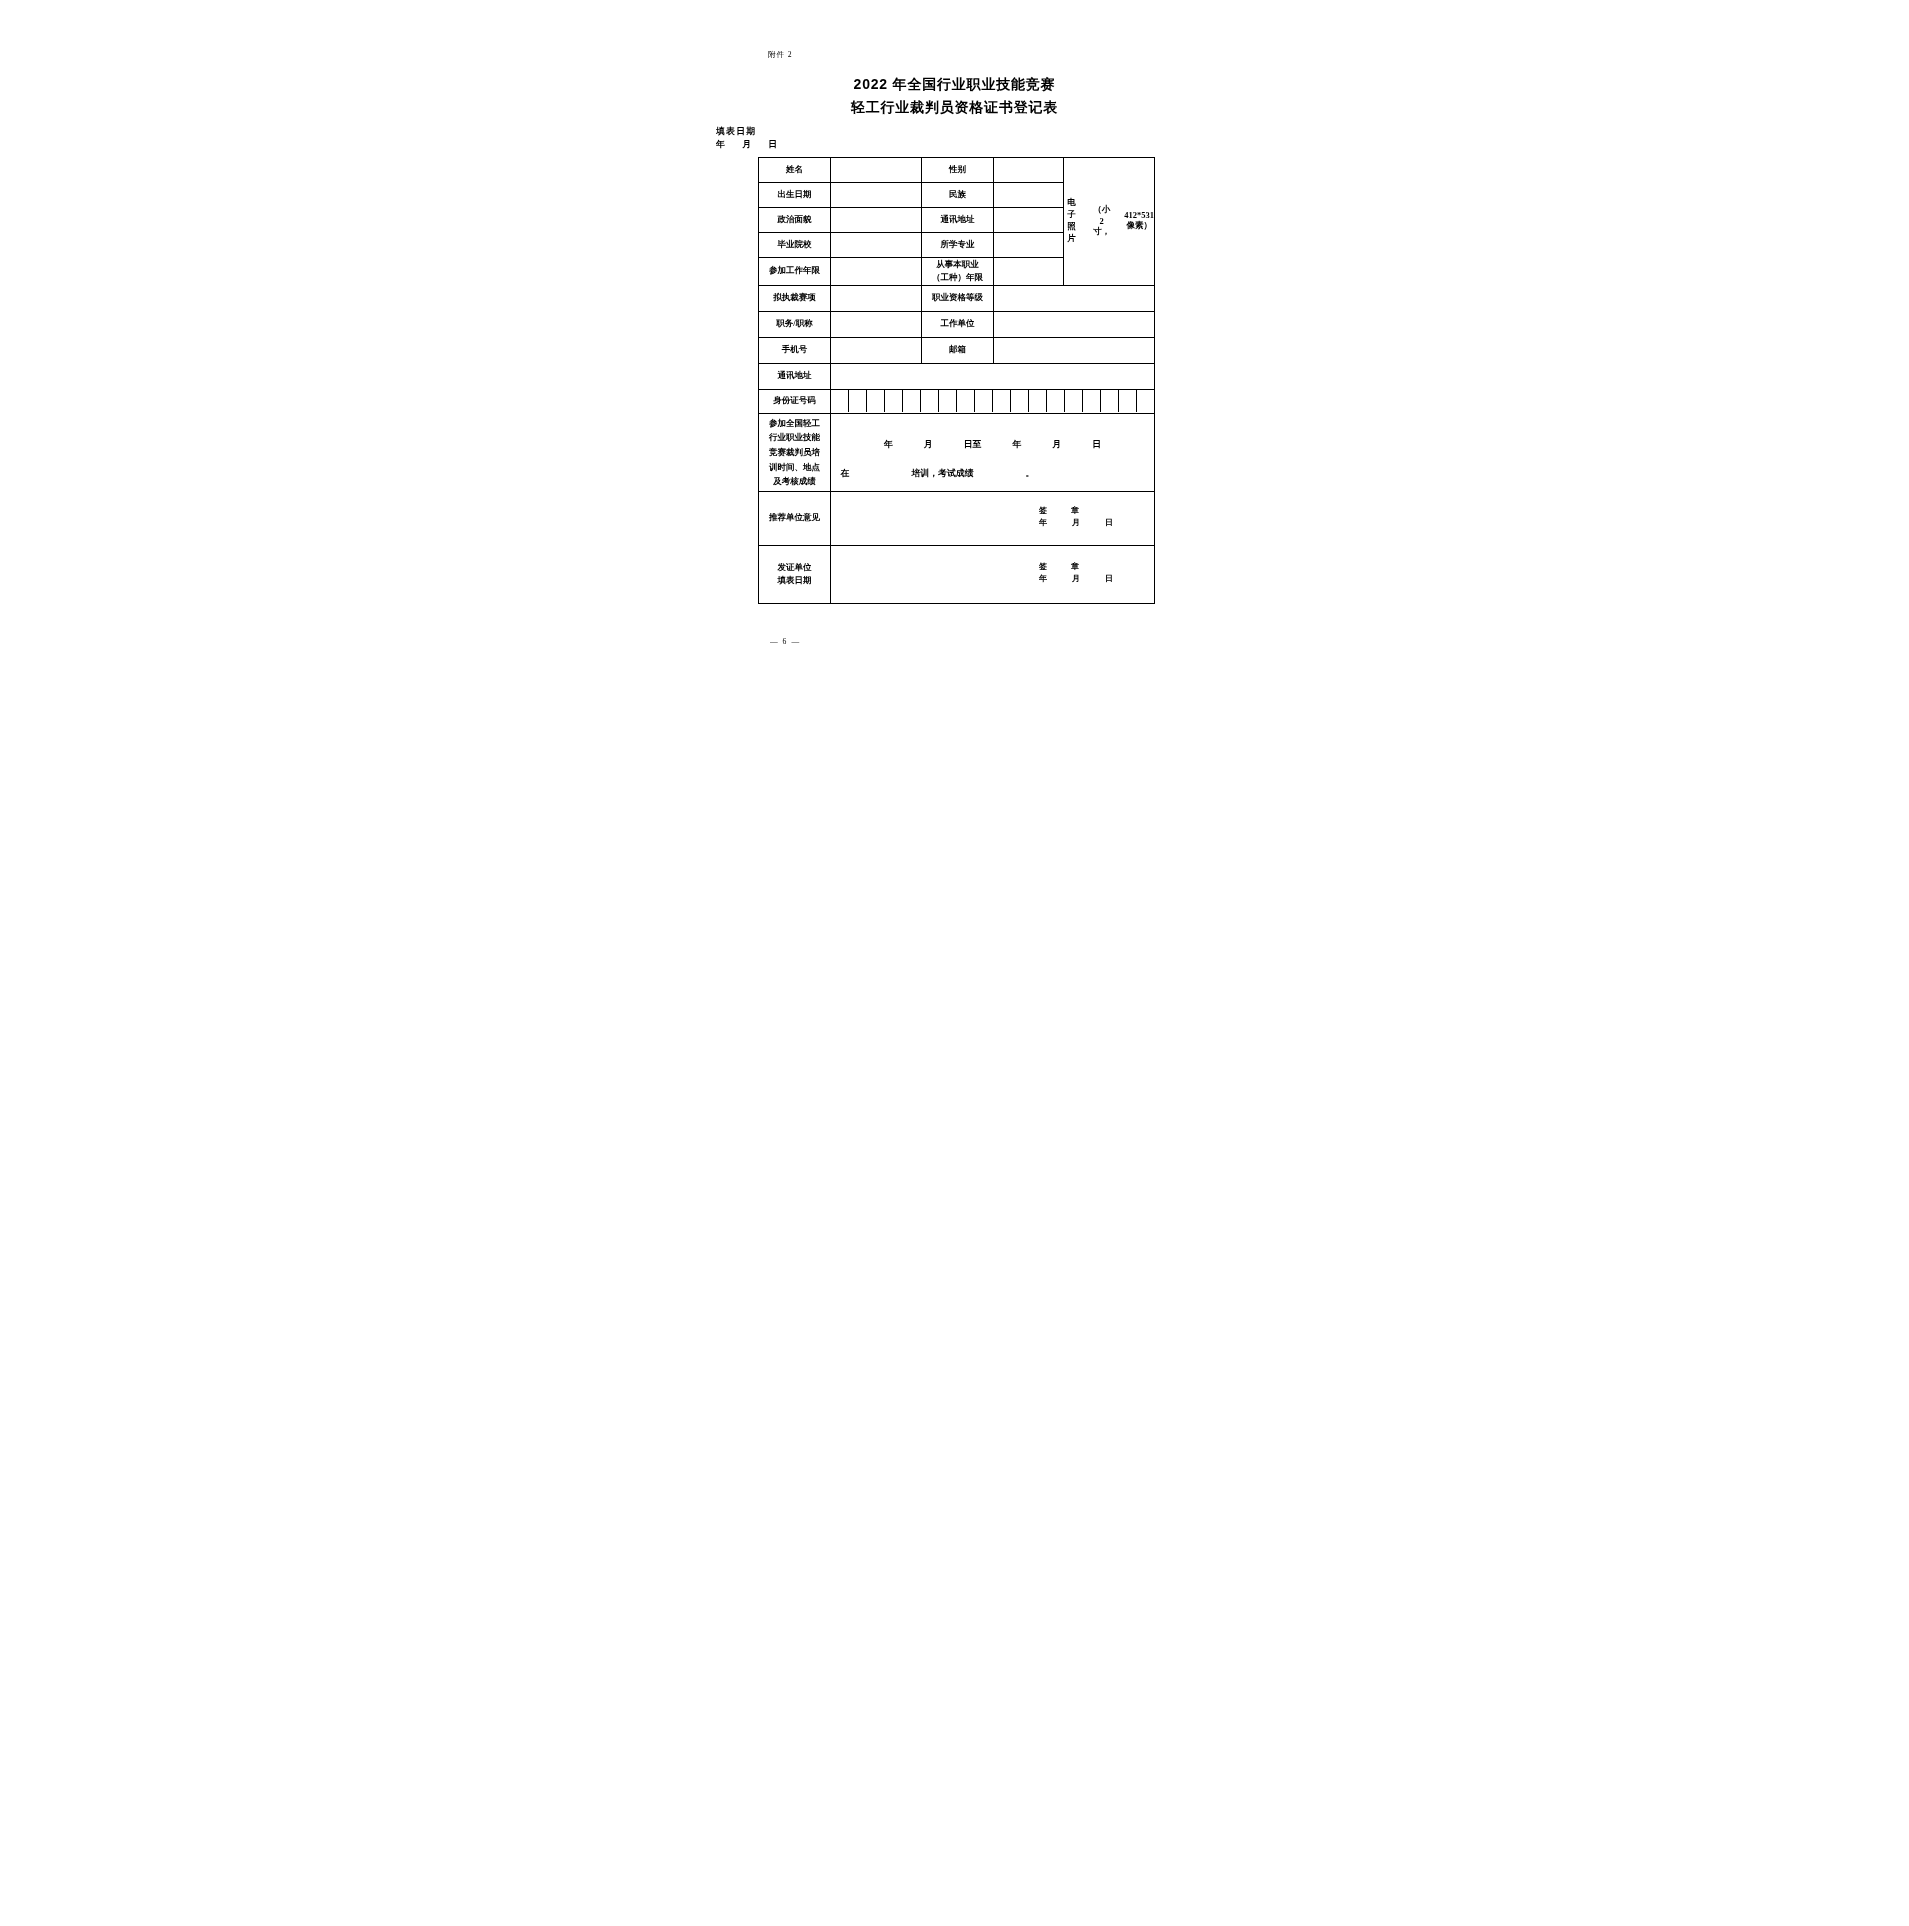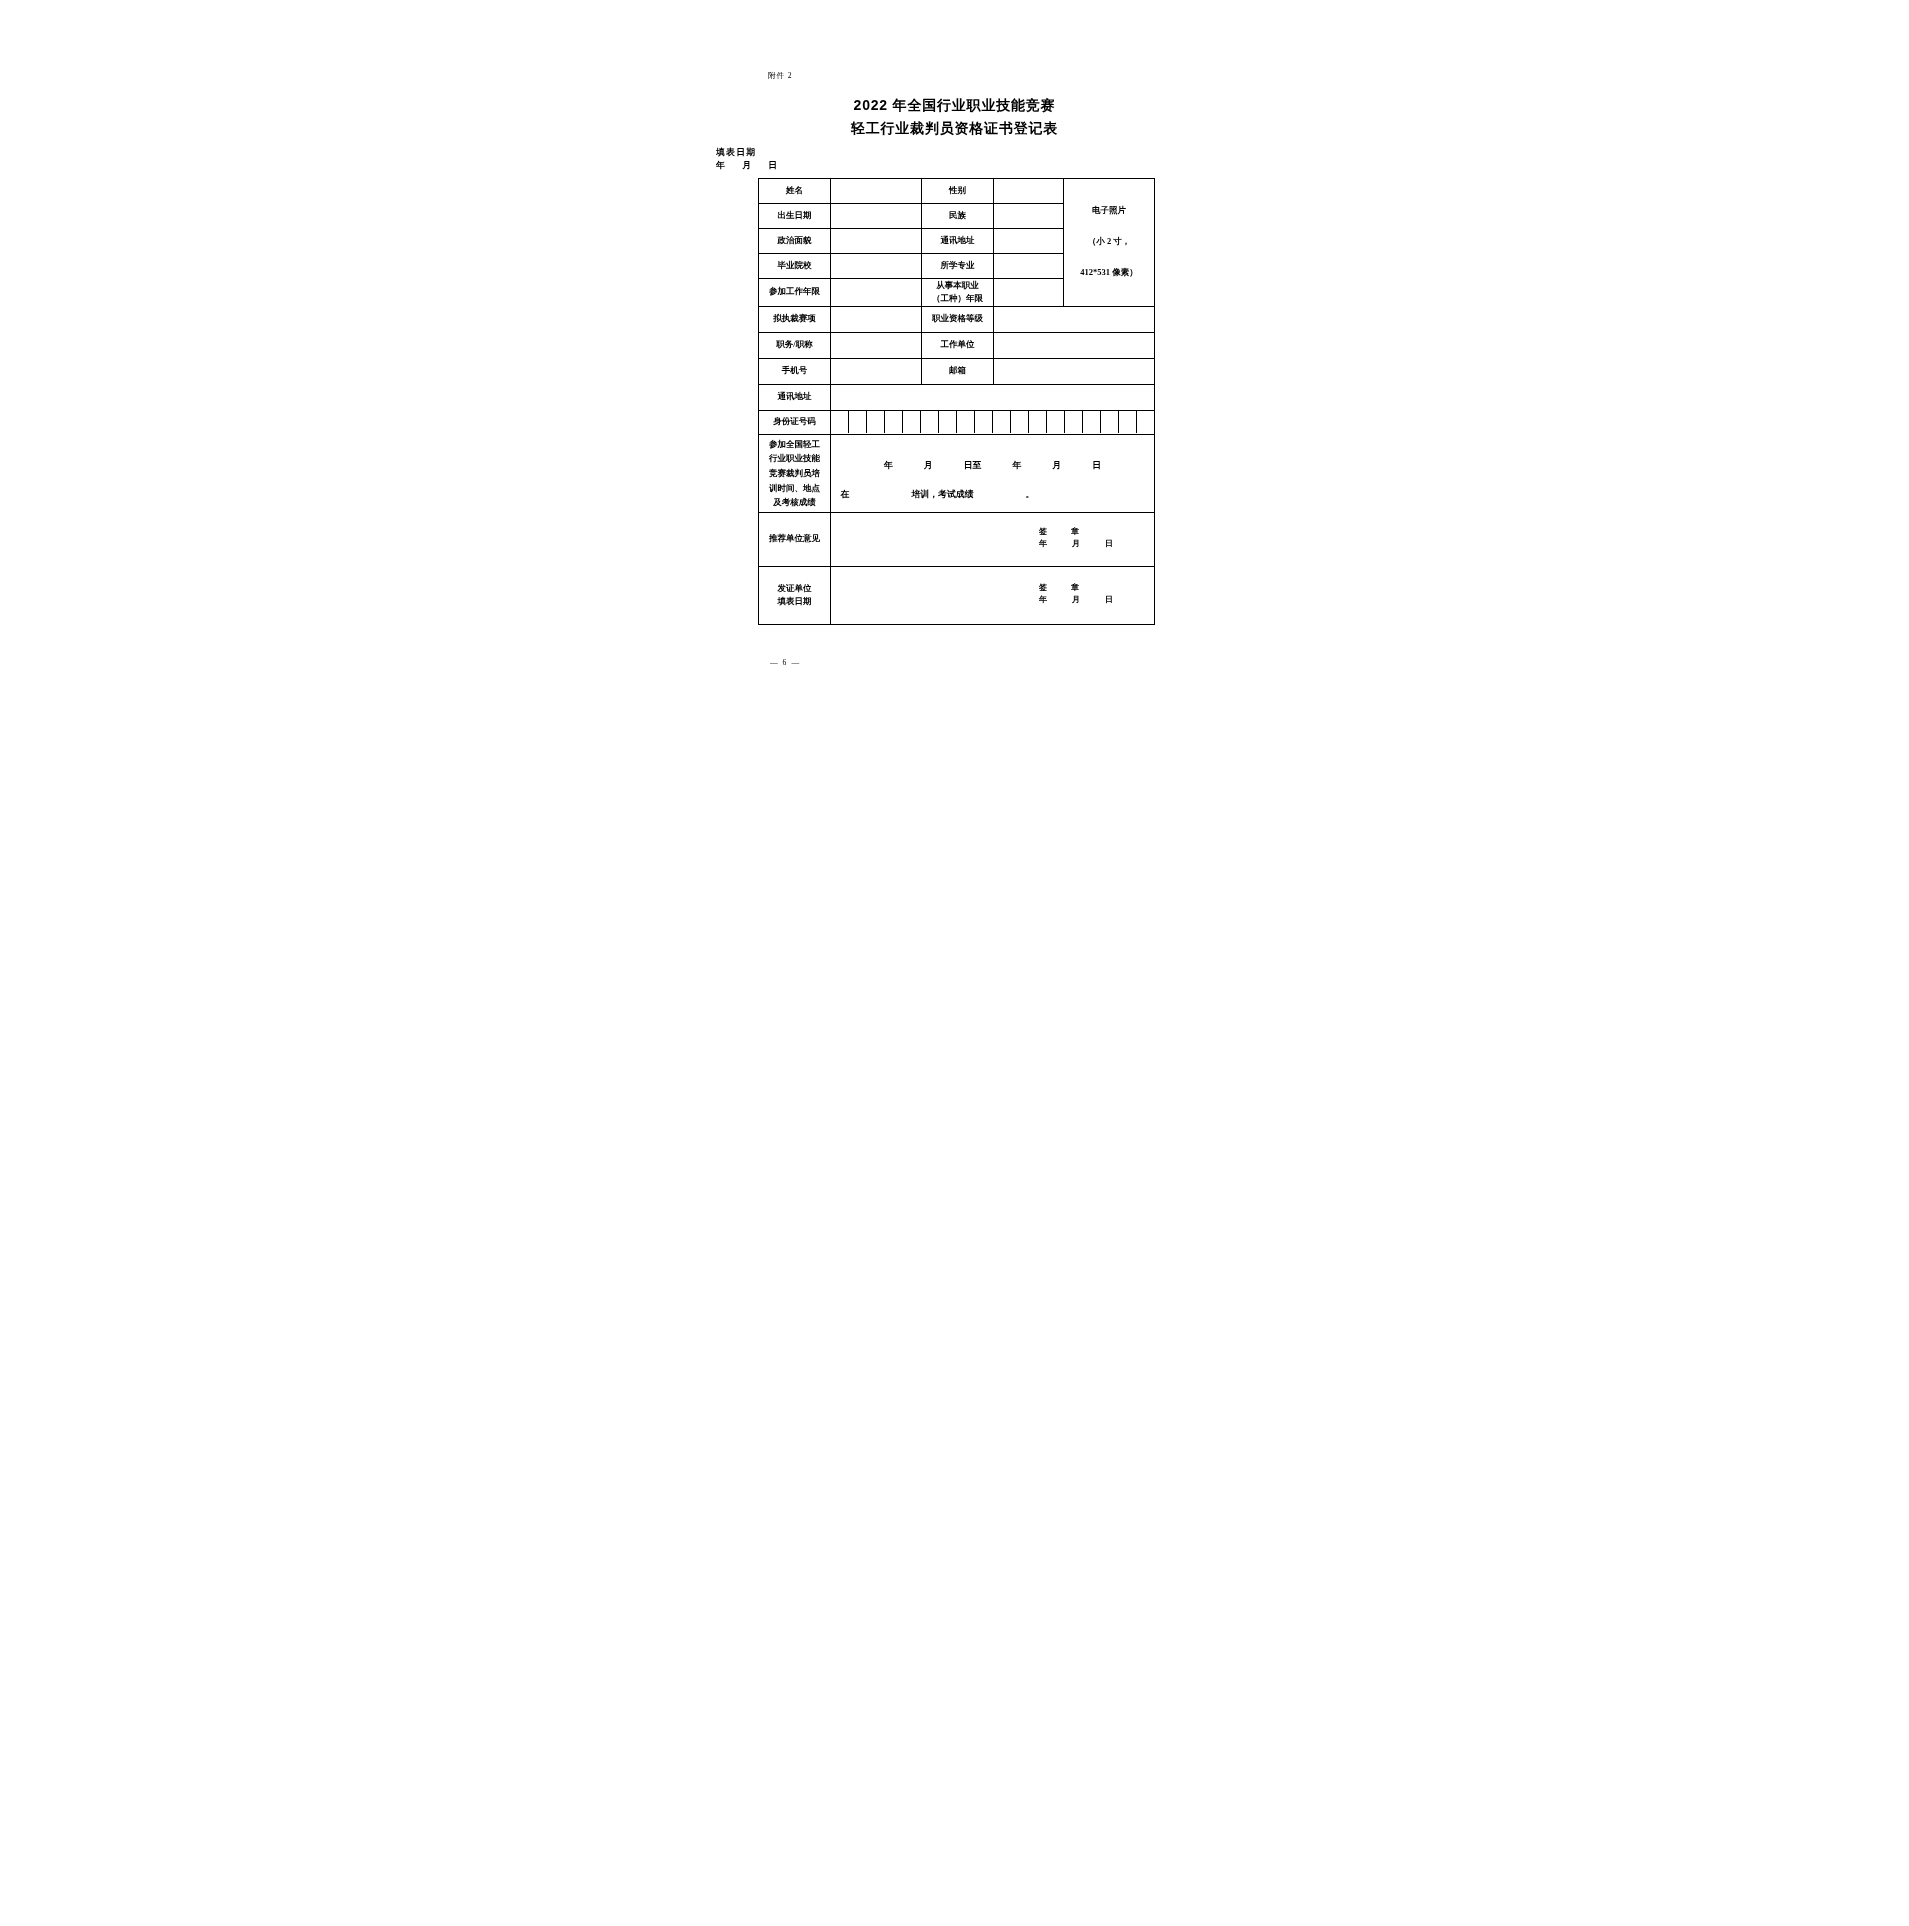--- a/index.html
+++ b/index.html
@@ -7,21 +7,21 @@
   body {
     font-family: "Liberation Serif", "DejaVu Serif", serif;
     color: #000000;
   }
   .page {
     position: relative;
     width: 477px;
     height: 675px;
     margin: 0 auto;
     background: #ffffff;
-    padding-top: 71px;
+    padding-top: 50px;
     overflow: hidden;
   }
   .attachment {
     margin-left: 52px;
     font-size: 7.7px;
     letter-spacing: 0.8px;
   }
   .title {
     margin-top: 13px;
     text-align: center;
@@ -62,24 +62,23 @@
     overflow: hidden;
   }
   table.reg-table { border: 1.5px solid #000; }
   .multiline { white-space: pre-line; line-height: 1.45; }
   .blank-cell { background: #ffffff; }
 
   
   td.photo-td { vertical-align: middle; }
   .photo-inner {
     display: flex;
-    flex-direction: column;
     align-items: center;
     justify-content: center;
-    gap: 19px;
+    gap: 13px;
     font-weight: bold;
     font-size: 8.5px;
   }
 
   
   .two-line { line-height: 1.6; }
 
   
   td.id-td { padding: 0; }
   .id-strip { display: flex; width: 100%; height: 22px; }

